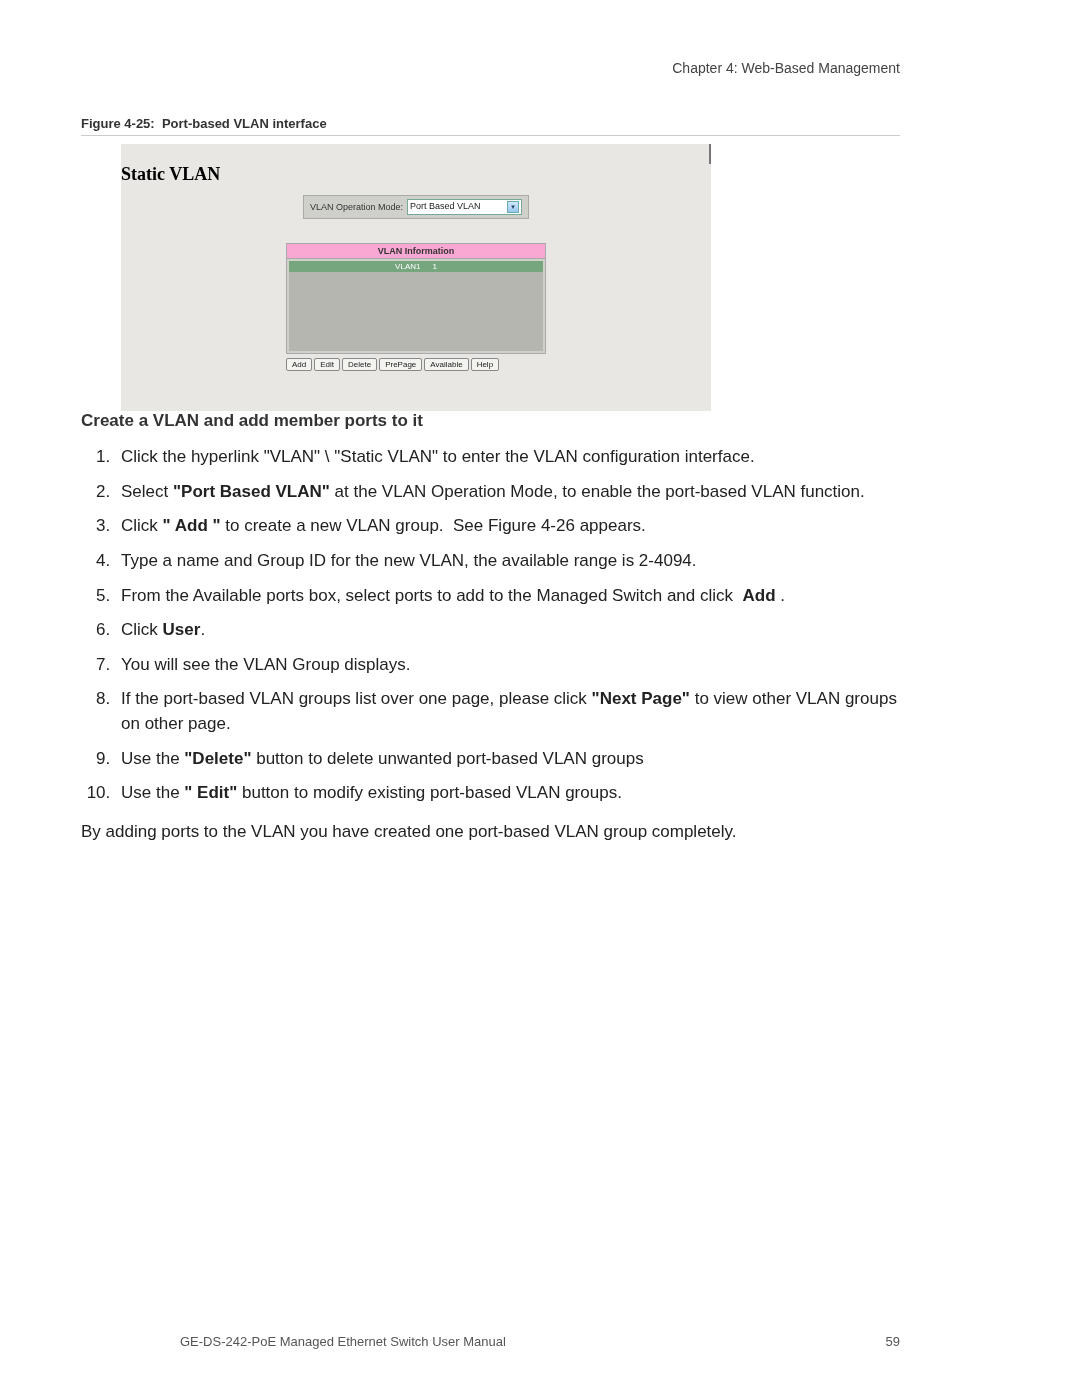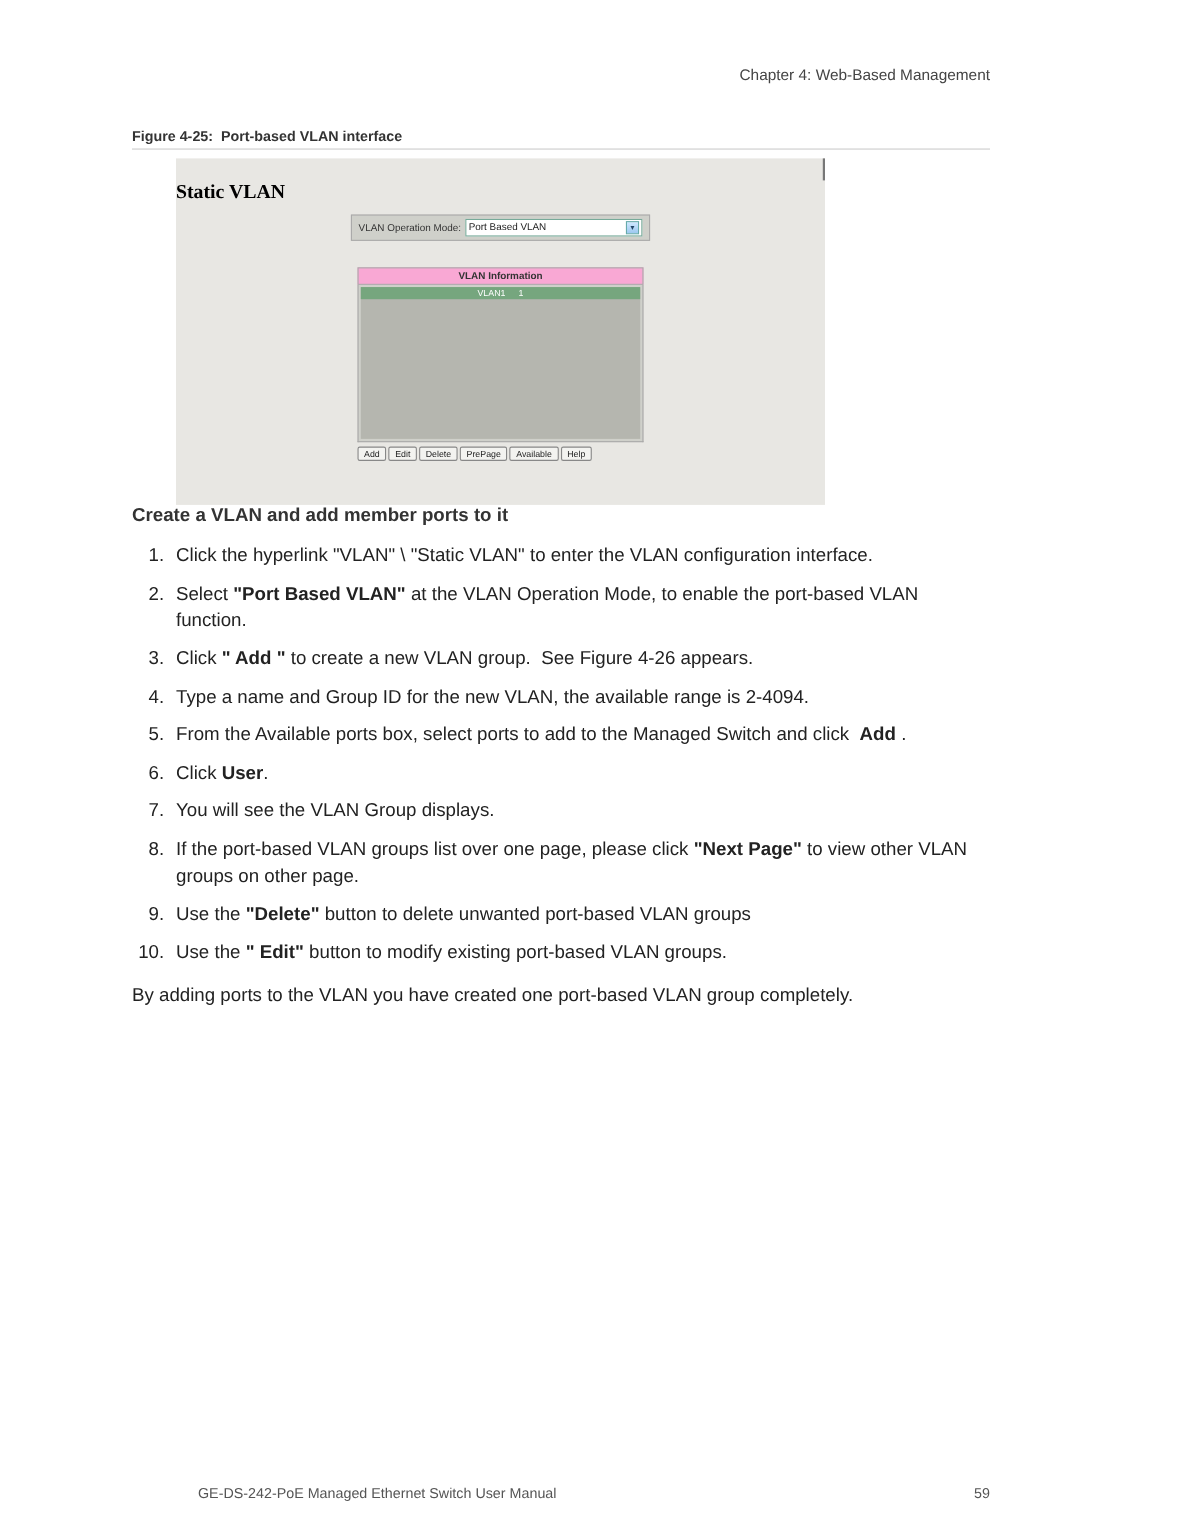--- a/index.html
+++ b/index.html
@@ -7,21 +7,21 @@
     padding: 0;
     background: #ffffff;
     font-family: "Segoe UI", "Helvetica Neue", Arial, sans-serif;
     color: #222;
     width: 1080px;
   }
   .page {
     box-sizing: border-box;
     width: 1080px;
     min-height: 1397px;
-    padding: 60px 180px 50px 120px;
+    padding: 60px 180px 50px 81px;
     position: relative;
   }
   .chapter-header {
     text-align: right;
     font-size: 14px;
     color: #444;
     margin-bottom: 40px;
   }
   .figure-caption {
     font-size: 13px;
@@ -53,21 +53,21 @@
     background: #777;
   }
   .sv-title {
     font-family: "Times New Roman", serif;
     font-size: 18px;
     font-weight: bold;
     color: #000;
     margin: 6px 0 10px 0;
   }
   .sv-mode-box {
-    width: 272px;
+    width: 226px;
     margin: 0 auto 24px auto;
     border: 1px solid #aaa;
     background: #cfd0ca;
     padding: 3px 6px;
     font-size: 9px;
     display: flex;
     align-items: center;
     gap: 4px;
     box-sizing: border-box;
   }
@@ -104,21 +104,21 @@
     color:#333;
   }
   .vlan-list {
     border:1px solid #aaa;
     border-top:none;
     background:#cfd0ca;
     padding:2px;
   }
   .vlan-list-inner {
     background:#b5b6af;
-    height:138px;
+    height:90px;
     position:relative;
   }
   .vlan-row {
     background:#76a67e;
     color:#fff;
     font-size:8px;
     padding:1px 2px;
     display:flex;
     justify-content:center;
     gap:12px;
@@ -155,21 +155,21 @@
     padding-left: 6px;
   }
   .body-text {
     font-size: 17px;
     line-height: 1.45;
     margin-top: 14px;
   }
 
   .footer {
     position: absolute;
-    bottom: 32px;
+    bottom: 48px;
     left: 180px;
     right: 180px;
     display: flex;
     justify-content: space-between;
     font-size: 13px;
     color: #555;
   }
 
   b, strong { font-weight: 700; }
 </style>

